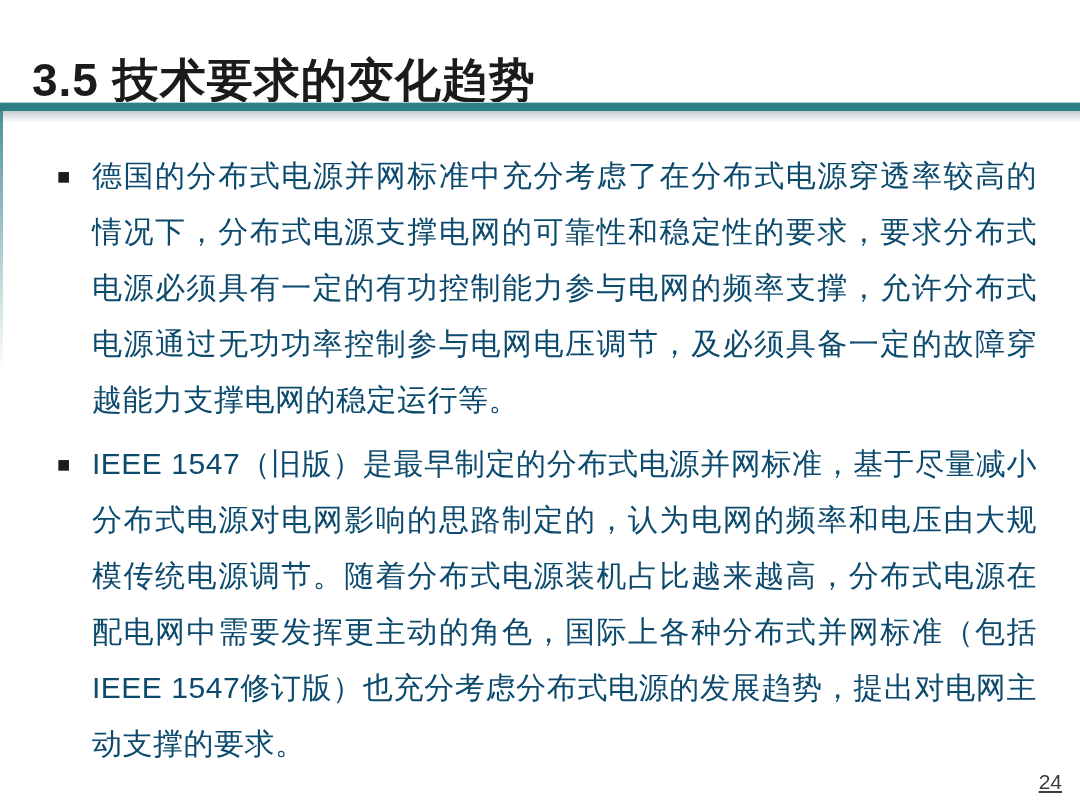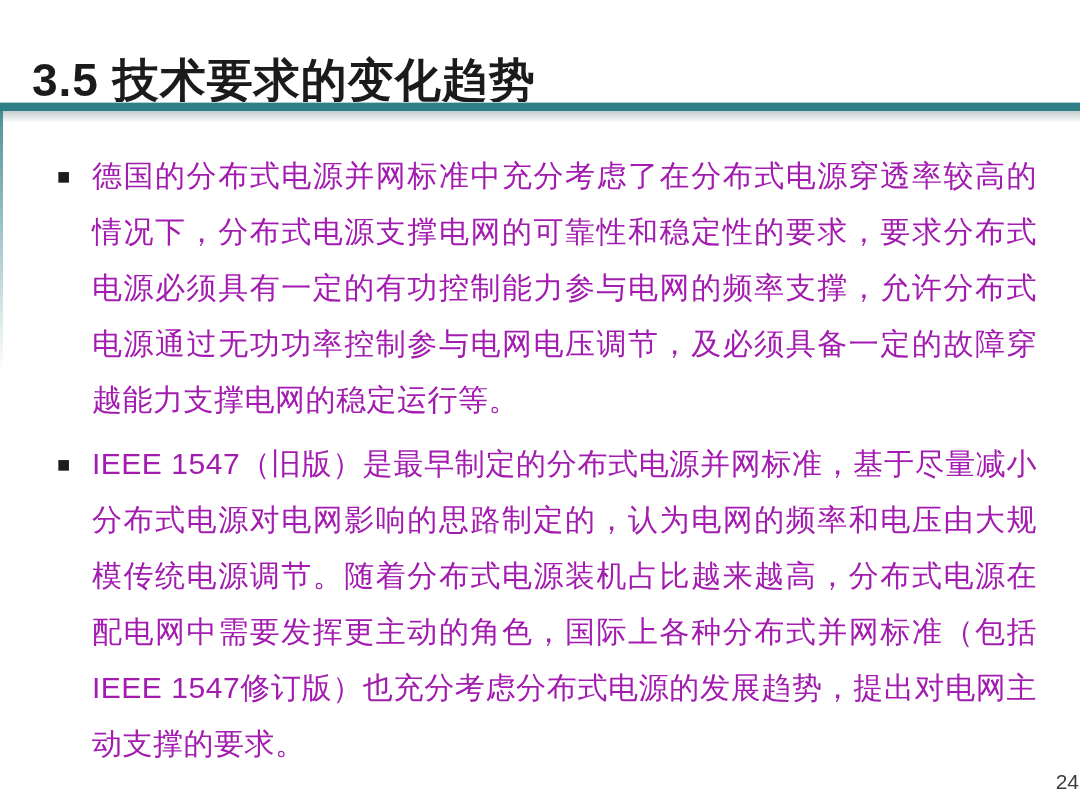--- a/index.html
+++ b/index.html
@@ -80,32 +80,33 @@
     font-size: 22px;
     line-height: 56px;
     color: #1c1c1c;
     padding-top: 1px;
   }
 
   .bullet-text {
     flex: 1 1 auto;
     font-size: 30px;
     line-height: 56px;
-    color: #a21caf;
+    color: #0c4a6e;
     text-align: justify;
     letter-spacing: 0.5px;
   }
 
   
   .page-number {
     position: absolute;
-    right: 1px;
+    right: 18px;
     bottom: 16px;
     font-size: 21px;
     color: #3c3c3c;
+    text-decoration: underline;
   }
 </style>
 </head>
 <body>
 
 <div class="slide">
 
   <div class="slide-title">3.5 技术要求的变化趋势</div>
 
   <div class="title-bar"></div>

